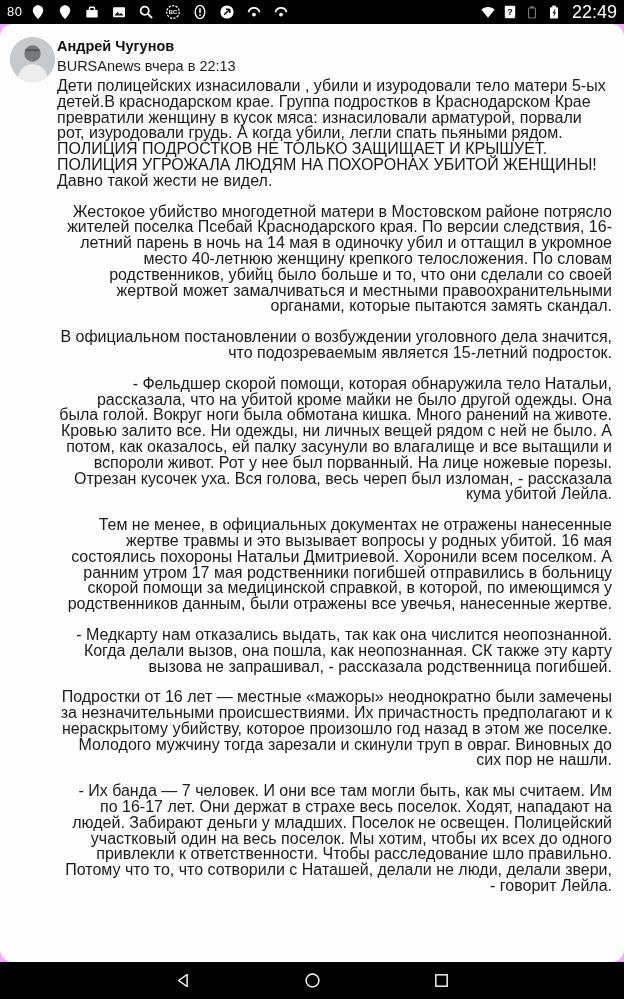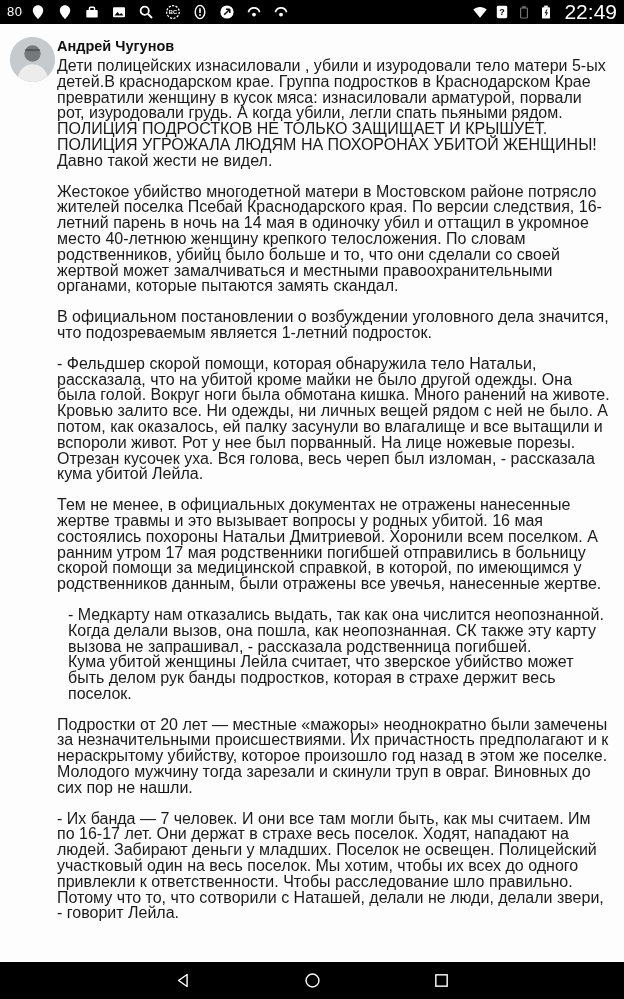--- a/index.html
+++ b/index.html
@@ -13,36 +13,36 @@
   .status-bar {
     position:absolute; top:0; left:0; width:100%; height:24px;
     background:#000; display:flex; align-items:center; padding:0 7px;
   }
   .status-bar .badge {
     color:#fff; font-size:13px; line-height:24px; margin-right:8px; letter-spacing:0.5px;
   }
   .sicon { width:16px; height:16px; display:block; }
   .sb-left { display:flex; align-items:center; gap:11px; }
   .sb-right { margin-left:auto; display:flex; align-items:center; gap:6px; }
-  .sb-time { color:#fff; font-size:21px; line-height:24px; margin-left:4px; }
+  .sb-time { color:#fff; font-size:18px; line-height:24px; margin-left:4px; }
   .dim { opacity:0.45; }
   
   .content {
     position:absolute; top:24px; left:0; width:100%; bottom:37px;
-    background:#fdfdfd; padding:12px 12px 0 57px;
+    background:#fdfdfd; padding:12px 12px 0 57px;border-radius:13px;
   }
   .avatar {
     position:absolute; left:10px; top:13px; width:45px; height:45px;
     border-radius:50%; overflow:hidden; background:#c4c9cc;
   }
   .avatar svg { width:100%; height:100%; display:block; }
   .author { font-size:14.5px; line-height:20px; font-weight:700; color:#111; }
   .meta   { font-size:14.5px; line-height:20px; color:#1c1c1c; }
   .post-text { margin-top:2px; color:#1a1a1a; font-size:16px; line-height:15.8px; }
-  .block + .block { margin-top:15px; }
+  .block + .block { margin-top:15px;text-align:right; }
   .block .line { display:block;margin-left:11px; }
   
   .nav-bar {
     position:absolute; bottom:0; left:0; width:100%; height:37px;
     background:#000; display:flex; align-items:center; justify-content:center; gap:107px;
   }
   .nav-btn { background:none; border:none; width:22px; height:22px; display:flex;
     align-items:center; justify-content:center; cursor:pointer; }
   .nav-btn svg { width:17px; height:17px; display:block; }
 </style>
@@ -118,32 +118,32 @@
   <div class="content">
     <div class="avatar">
       <svg viewBox="0 0 45 45">
         <circle cx="22.5" cy="22.5" r="22.5" fill="#c6cacd"></circle>
         <circle cx="22.5" cy="16.5" r="8.2" fill="#75797c"></circle>
         <path d="M7.5 41c2.2-9.5 8.2-13.7 15-13.7S35.8 31.5 38 41a22.5 22.5 0 0 1-30.5 0z" fill="#ececec"></path>
         <rect x="15.5" y="12" width="14" height="2.2" fill="#55595c"></rect>
       </svg>
     </div>
     <div class="author">Андрей Чугунов</div>
+    <div class="meta">BURSAnews вчера в 22:13</div>
 
     <div class="post-text">
       <div class="block">Дети полицейских изнасиловали , убили и изуродовали тело матери 5-ых детей.В краснодарском крае. Группа подростков в Краснодарском Крае превратили женщину в кусок мяса: изнасиловали арматурой, порвали рот, изуродовали грудь. А когда убили, легли спать пьяными рядом. ПОЛИЦИЯ ПОДРОСТКОВ НЕ ТОЛЬКО ЗАЩИЩАЕТ И КРЫШУЕТ. ПОЛИЦИЯ УГРОЖАЛА ЛЮДЯМ НА ПОХОРОНАХ УБИТОЙ ЖЕНЩИНЫ! Давно такой жести не видел.</div>
       <div class="block">Жестокое убийство многодетной матери в Мостовском районе потрясло жителей поселка Псебай Краснодарского края. По версии следствия, 16-летний парень в ночь на 14 мая в одиночку убил и оттащил в укромное место 40-летнюю женщину крепкого телосложения. По словам родственников, убийц было больше и то, что они сделали со своей жертвой может замалчиваться и местными правоохранительными органами, которые пытаются замять скандал.</div>
-      <div class="block">В официальном постановлении о возбуждении уголовного дела значится, что подозреваемым является 1-летний подросток.</div>
+      <div class="block">В официальном постановлении о возбуждении уголовного дела значится, что подозреваемым является 15-летний подросток.</div>
       <div class="block">- Фельдшер скорой помощи, которая обнаружила тело Натальи, рассказала, что на убитой кроме майки не было другой одежды. Она была голой. Вокруг ноги была обмотана кишка. Много ранений на животе. Кровью залито все. Ни одежды, ни личных вещей рядом с ней не было. А потом, как оказалось, ей палку засунули во влагалище и все вытащили и вспороли живот. Рот у нее был порванный. На лице ножевые порезы. Отрезан кусочек уха. Вся голова, весь череп был изломан, - рассказала кума убитой Лейла.</div>
       <div class="block">Тем не менее, в официальных документах не отражены нанесенные жертве травмы и это вызывает вопросы у родных убитой. 16 мая состоялись похороны Натальи Дмитриевой. Хоронили всем поселком. А ранним утром 17 мая родственники погибшей отправились в больницу скорой помощи за медицинской справкой, в которой, по имеющимся у родственников данным, были отражены все увечья, нанесенные жертве.</div>
       <div class="block">
         <span class="line">- Медкарту нам отказались выдать, так как она числится неопознанной. Когда делали вызов, она пошла, как неопознанная. СК также эту карту вызова не запрашивал, - рассказала родственница погибшей.</span>
-        <span class="line">Кума убитой женщины Лейла считает, что зверское убийство может быть делом рук банды подростков, которая в страхе держит весь поселок.</span>
       </div>
-      <div class="block">Подростки от 20 лет — местные «мажоры» неоднократно были замечены за незначительными происшествиями. Их причастность предполагают и к нераскрытому убийству, которое произошло год назад в этом же поселке. Молодого мужчину тогда зарезали и скинули труп в овраг. Виновных до сих пор не нашли.</div>
+      <div class="block">Подростки от 16 лет — местные «мажоры» неоднократно были замечены за незначительными происшествиями. Их причастность предполагают и к нераскрытому убийству, которое произошло год назад в этом же поселке. Молодого мужчину тогда зарезали и скинули труп в овраг. Виновных до сих пор не нашли.</div>
       <div class="block">- Их банда — 7 человек. И они все там могли быть, как мы считаем. Им по 16-17 лет. Они держат в страхе весь поселок. Ходят, нападают на людей. Забирают деньги у младших. Поселок не освещен. Полицейский участковый один на весь поселок. Мы хотим, чтобы их всех до одного привлекли к ответственности. Чтобы расследование шло правильно. Потому что то, что сотворили с Наташей, делали не люди, делали звери, - говорит Лейла.</div>
     </div>
   </div>
 
   <div class="nav-bar">
     <button class="nav-btn">
       <svg viewBox="0 0 18 18">
           <path d="M12.8 2.6v12.8L3.8 9z" fill="none" stroke="#fff" stroke-width="1.5" stroke-linejoin="round"></path>
         </svg>
     </button>

